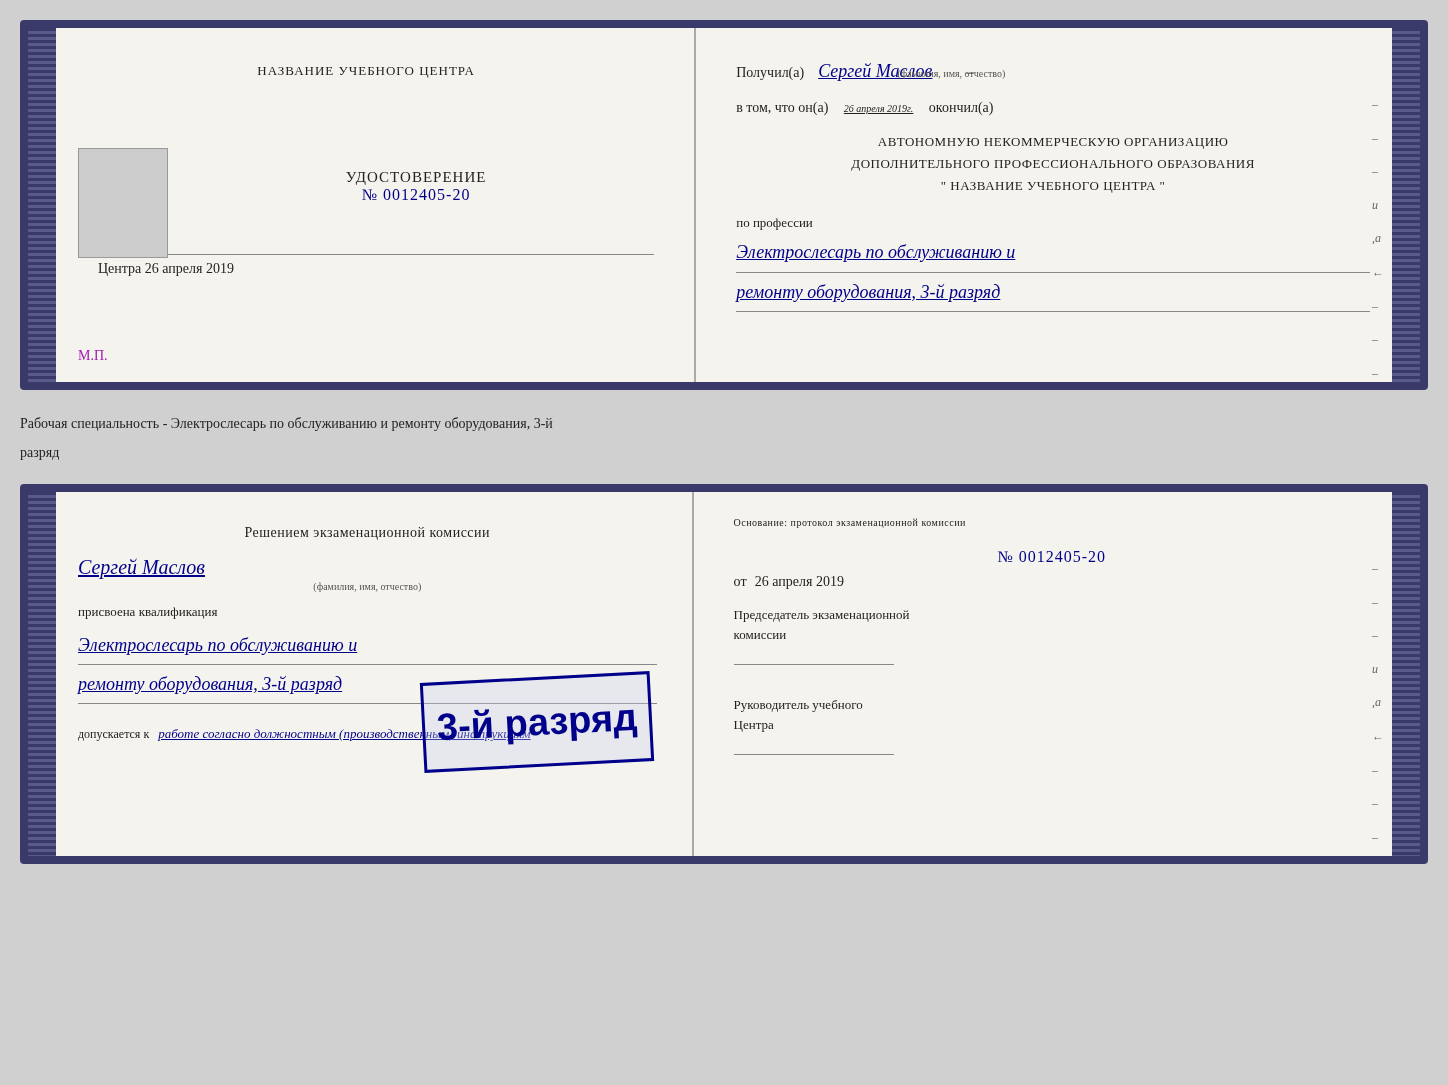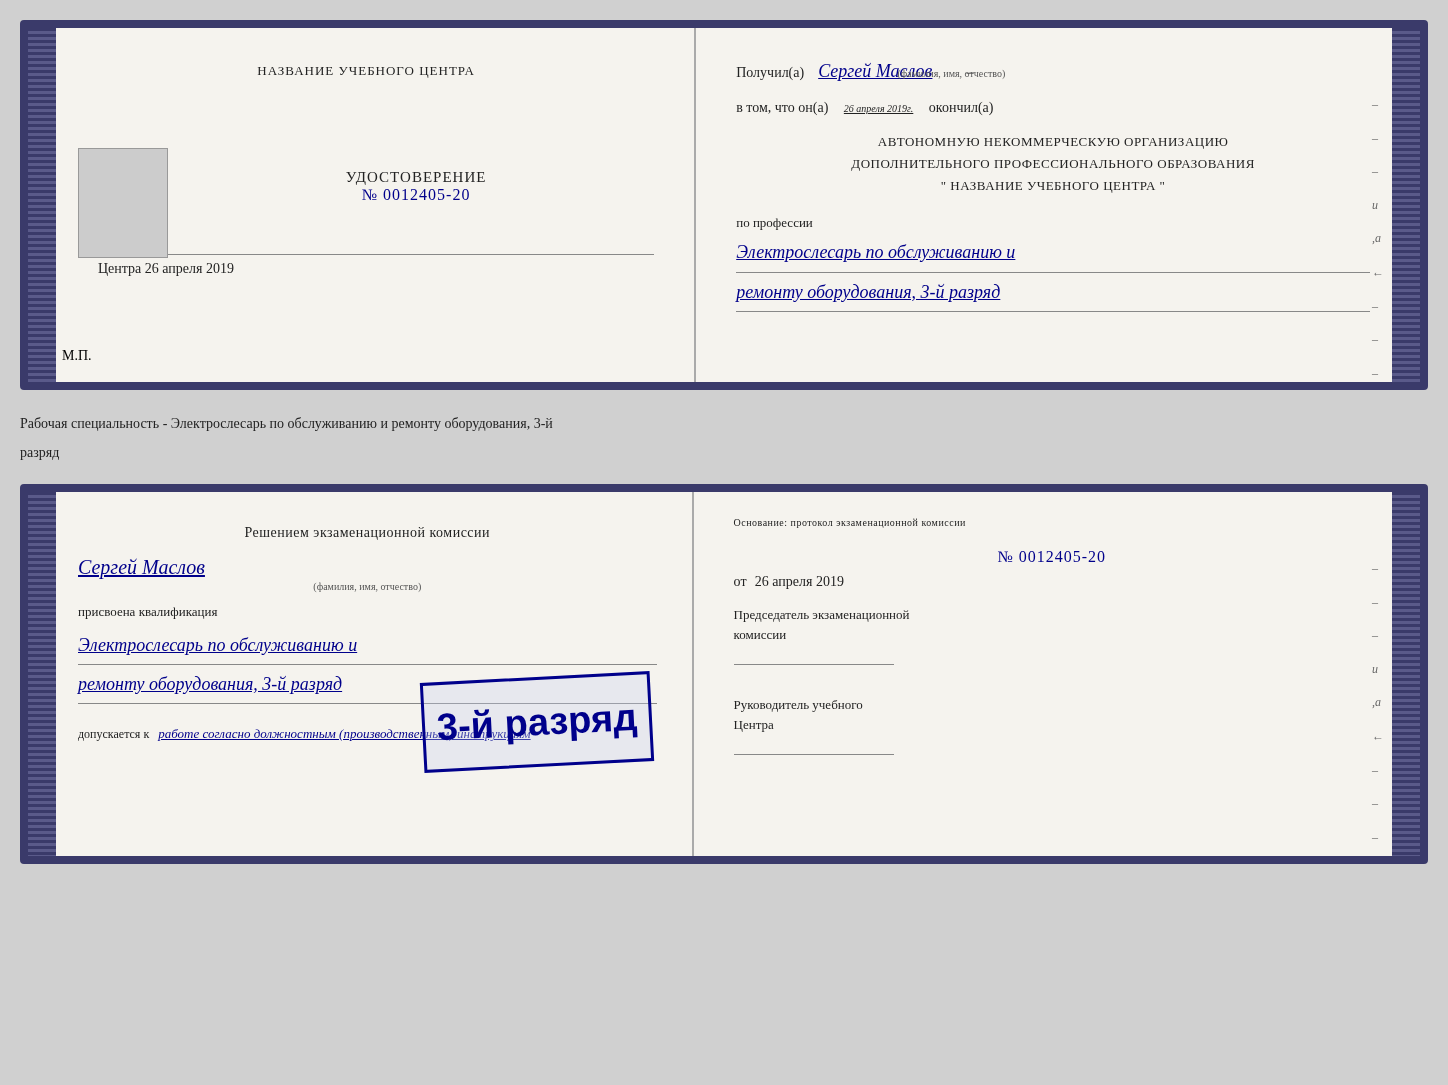--- a/index.html
+++ b/index.html
@@ -112,23 +112,23 @@
       font-size: 14px;
       color: #222;
       border-top: 1px solid #888;
       padding-top: 6px;
       margin-left: 20px;
     }
 
     .mp-label {
       position: absolute;
       bottom: 18px;
-      left: 34px;
+      left: 50px;
       font-size: 14px;
-      color: #000000;
+      color: #a21caf;
     }
 
     .received-name {
       font-family: 'Georgia', cursive;
       font-style: italic;
       font-size: 18px;
       color: #00008b;
       text-decoration: underline;
       display: inline;
     }

